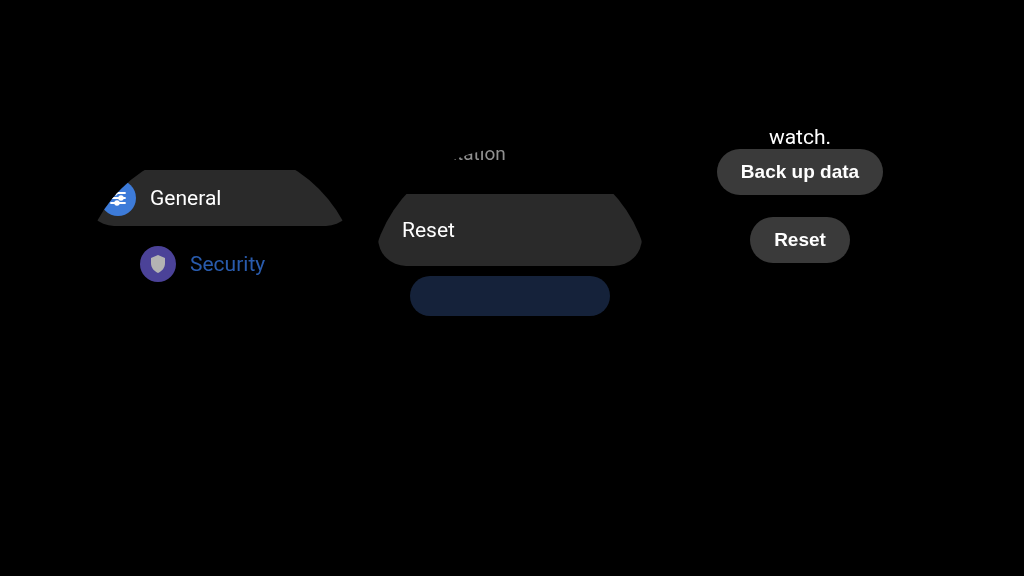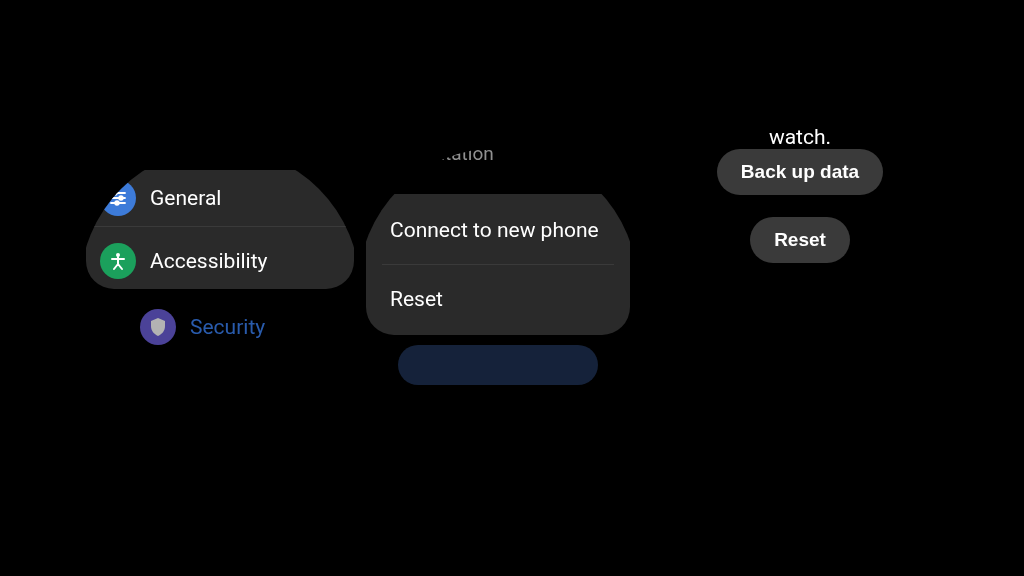--- a/index.html
+++ b/index.html
@@ -21,21 +21,21 @@
       height: 280px;
       border-radius: 50%;
       background: #000;
       overflow: hidden;
     }
     .watch1 {
       left: 80px;
       top: 148px;
     }
     .watch2 {
-      left: 358px;
+      left: 370px;
       top: 148px;
     }
     .settings-list {
       position: absolute;
       width: 280px;
       top: -10px;
       left: 0;
     }
     .list-item {
       display: flex;
@@ -180,52 +180,40 @@
             <line x1="3" y1="5" x2="17" y2="5"></line>
               <circle cx="7" cy="5" r="1.8" fill="#fff"></circle>
             <line x1="3" y1="10" x2="17" y2="10"></line>
               <circle cx="13" cy="10" r="1.8" fill="#fff"></circle>
             <line x1="3" y1="15" x2="17" y2="15"></line>
               <circle cx="9" cy="15" r="1.8" fill="#fff"></circle>
           </svg>
         </span>
         <span class="label">General</span>
       </div>
-      <div class="list-item">
-        <span class="icon icon-accessibility">
-          <svg width="20" height="20" viewBox="0 0 20 20" fill="#fff">
-            <circle cx="10" cy="4" r="2"></circle>
-            <path d="M10 6 L10 13 M4 8 L10 8 L16 8 M10 13 L6 18 M10 13 L14 18" stroke="#fff" stroke-width="2" stroke-linecap="round" fill="none"></path>
-          </svg>
-        </span>
-        <span class="label">Accessibility</span>
-      </div>
     </div>
 
     <div class="list-item partial-bottom">
       <span class="icon icon-security">
         <svg width="16" height="18" viewBox="0 0 16 18" fill="#fff">
             <path d="M8 0 L15 3 V8 C15 13 12 16 8 18 C4 16 1 13 1 8 V3 Z"></path>
           </svg>
       </span>
       <span class="label">Security</span>
     </div>
   </div>
 </div>
 
 <div class="watch-face watch2">
   <div class="watch2-list">
     <div class="w2-top">
       <span>nentation</span>
     </div>
     <div class="w2-group">
       <div class="w2-item">
-        <span>Connect to new phone</span>
-      </div>
-      <div class="w2-item">
         <span>Reset</span>
       </div>
     </div>
     <div class="w2-bottom"></div>
   </div>
 </div>
 
 <div class="panel3">
   <div class="p3-topword">watch.</div>
   <button class="pill-btn">Back up data</button>

